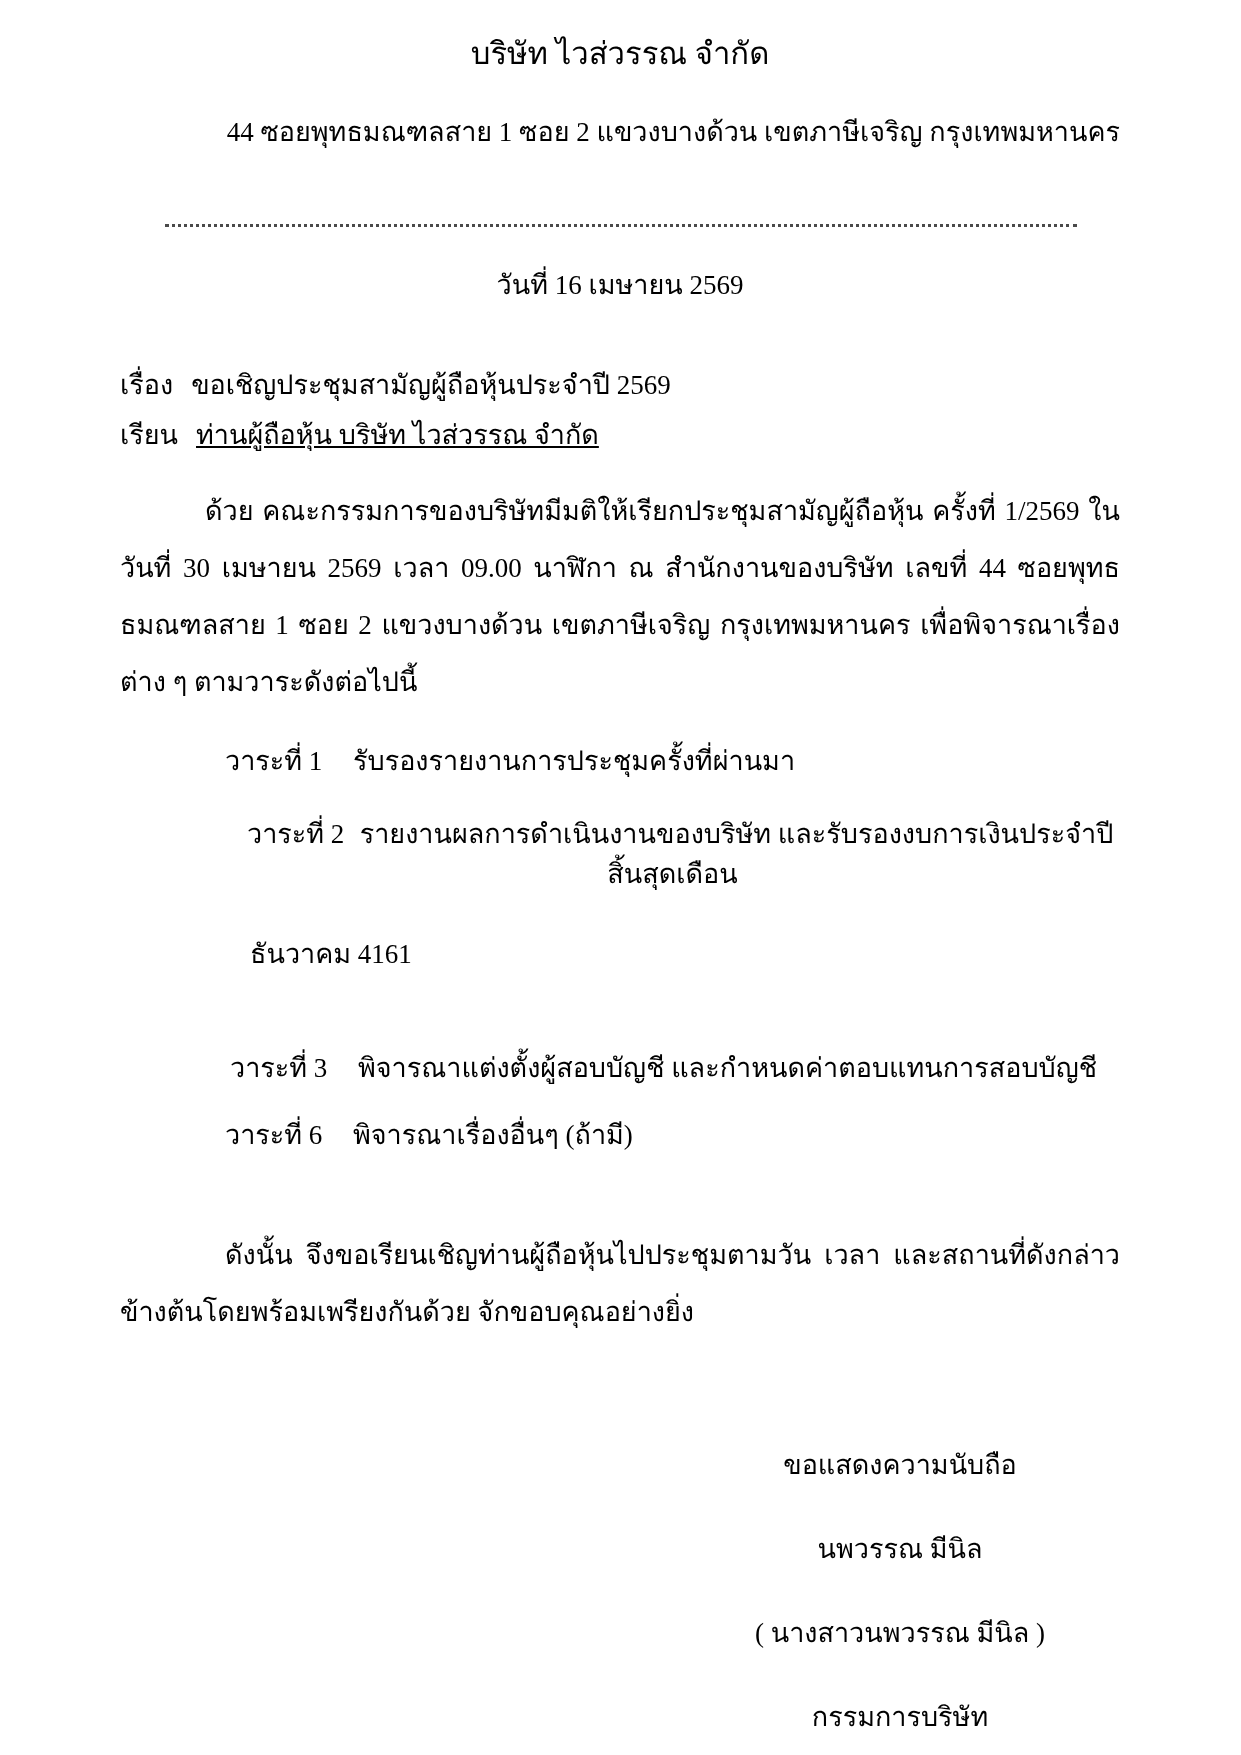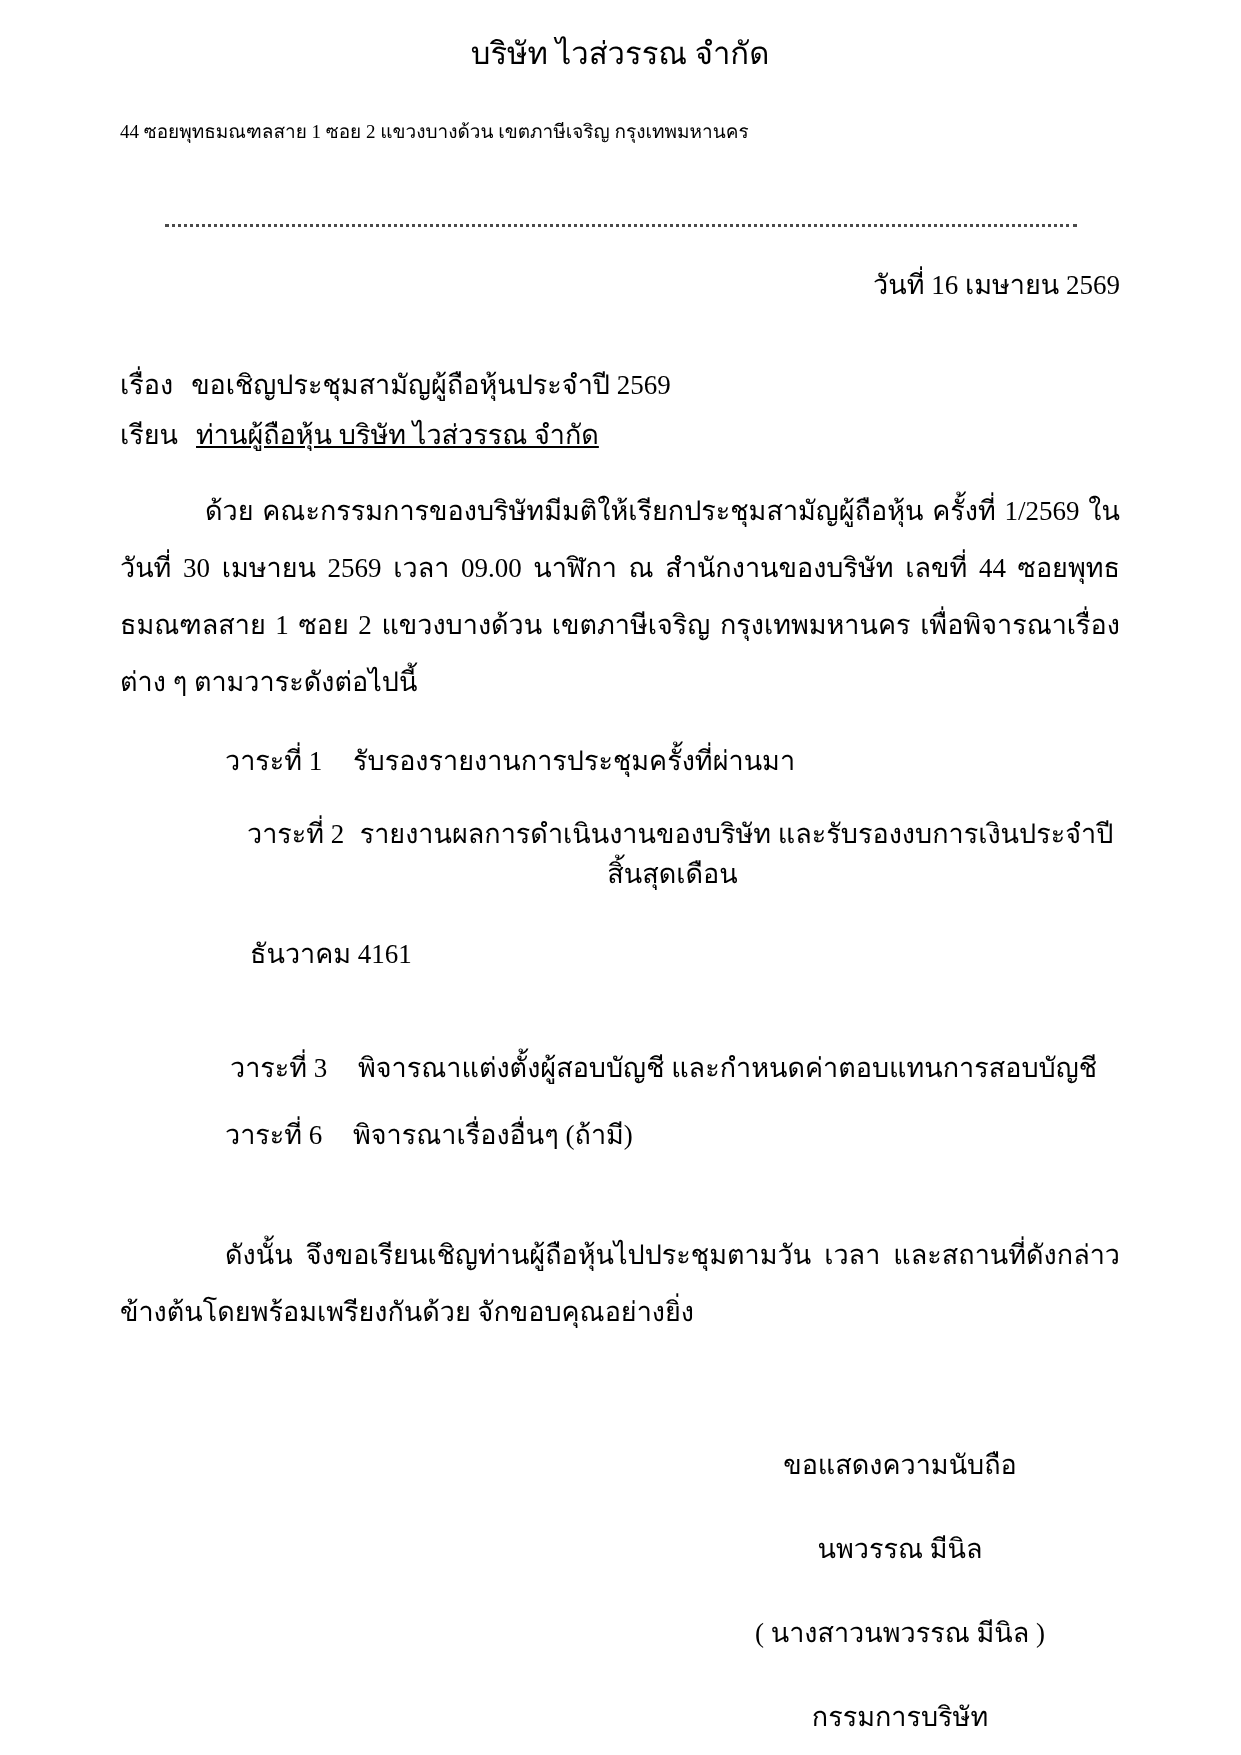--- a/index.html
+++ b/index.html
@@ -18,34 +18,34 @@
     padding: 32px 121px 0 120px;
     overflow: hidden;
   }
   .company-title {
     text-align: center;
     font-weight: normal;
     font-size: 31px;
     line-height: 44px;
   }
   .company-address {
-    text-align: left;
-    font-size: 19px;
+    text-align: right;
+    font-size: 27px;
     line-height: 40px;
     margin-top: 36px;
     font-family: Liberation Serif, serif;
   }
   .dotted-separator {
     margin: 72px 0 0 45px;
     width: 912px;
     height: 0;
     border-bottom: 3px dotted #4a4a4a;
   }
   .date-line {
-    text-align: right;
+    text-align: center;
     font-size: 27px;
     line-height: 40px;
     margin-top: 38px;
   }
   .subject-line {
     margin-top: 60px;
     font-size: 27px;
     line-height: 40px;
   }
   .salutation-line {

